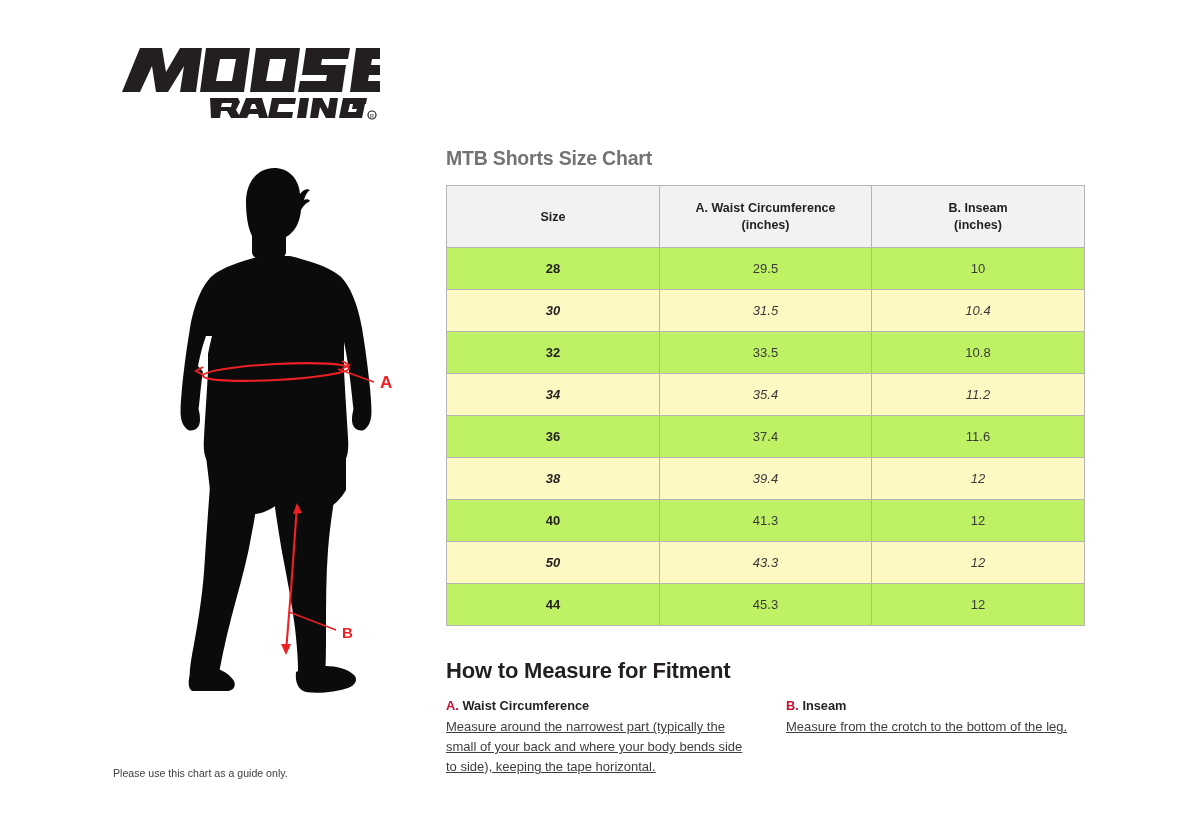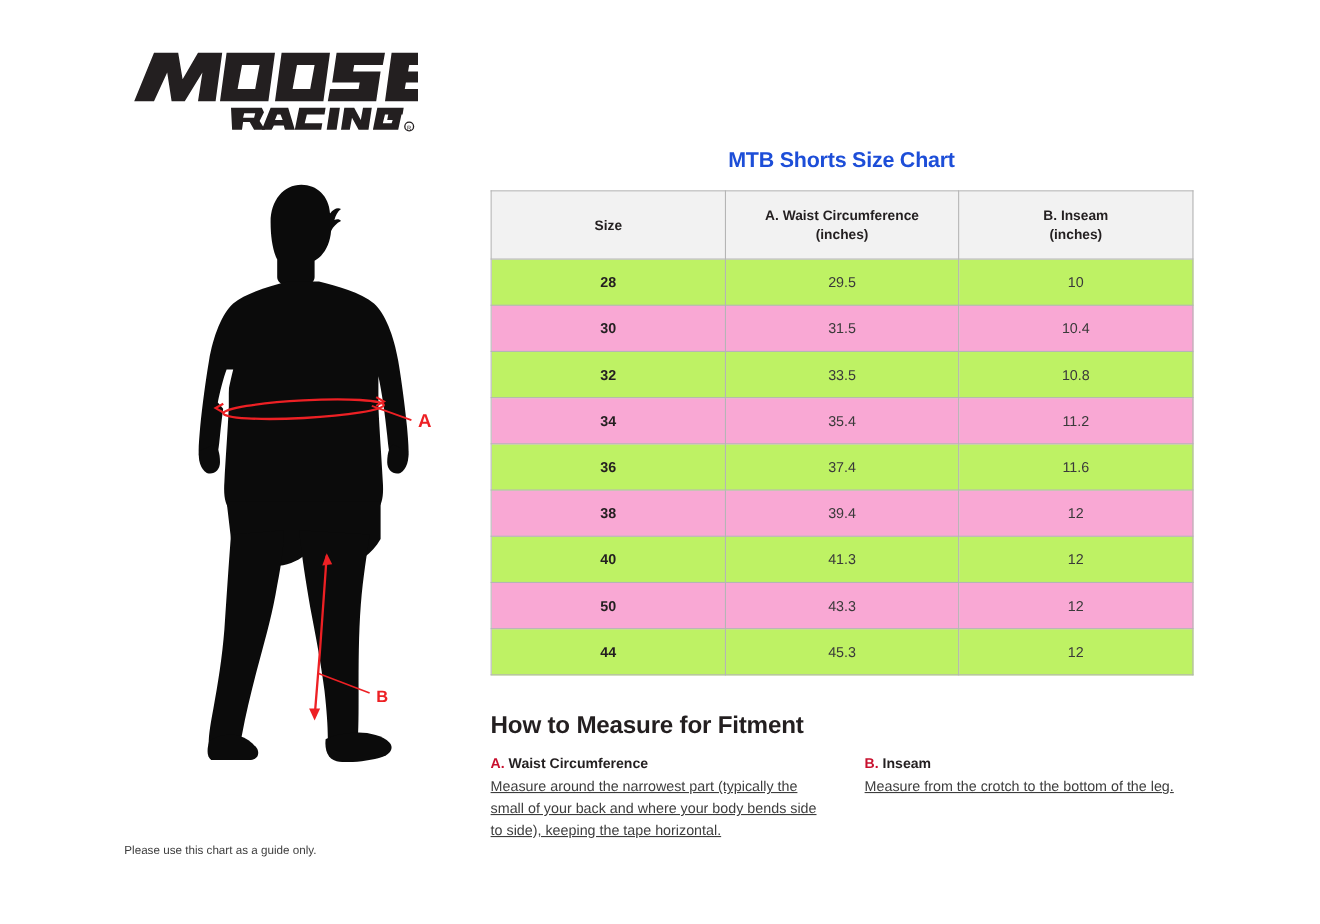--- a/index.html
+++ b/index.html
@@ -41,24 +41,23 @@
     position: absolute;
     left: 446px;
     top: 136px;
     width: 638px;
   }
 
   .section-title {
     font-size: 19.5px;
     font-weight: bold;
     letter-spacing: -0.2px;
-    color: #1d4ed8;
-    margin: 0 0 16px 0;
+    color: #737373;
+    margin: 12px 0 16px 0;
     line-height: 1.1;
-    text-align: center;
   }
 
   
   #size-table {
     border-collapse: collapse;
     width: 638px;
     table-layout: fixed;
   }
   #size-table th,
   #size-table td {
@@ -83,21 +82,21 @@
   #size-table tbody tr td:first-child {
     font-weight: bold;
     font-size: 13px;
     color: #231f20;
   }
   #size-table tbody tr td {
     font-size: 13px;
     color: #3a3a3a;
   }
   #size-table tbody tr.odd td { background: #bef264; }
-  #size-table tbody tr.even td { background: #f9a8d4; }
+  #size-table tbody tr.even td { background: #fef9c3; font-style: italic; }
 
   
   #howto-title {
     font-size: 22px;
     font-weight: bold;
     margin: 32px 0 14px 0;
     letter-spacing: -0.2px;
   }
   #howto-grid {
     display: flex;

